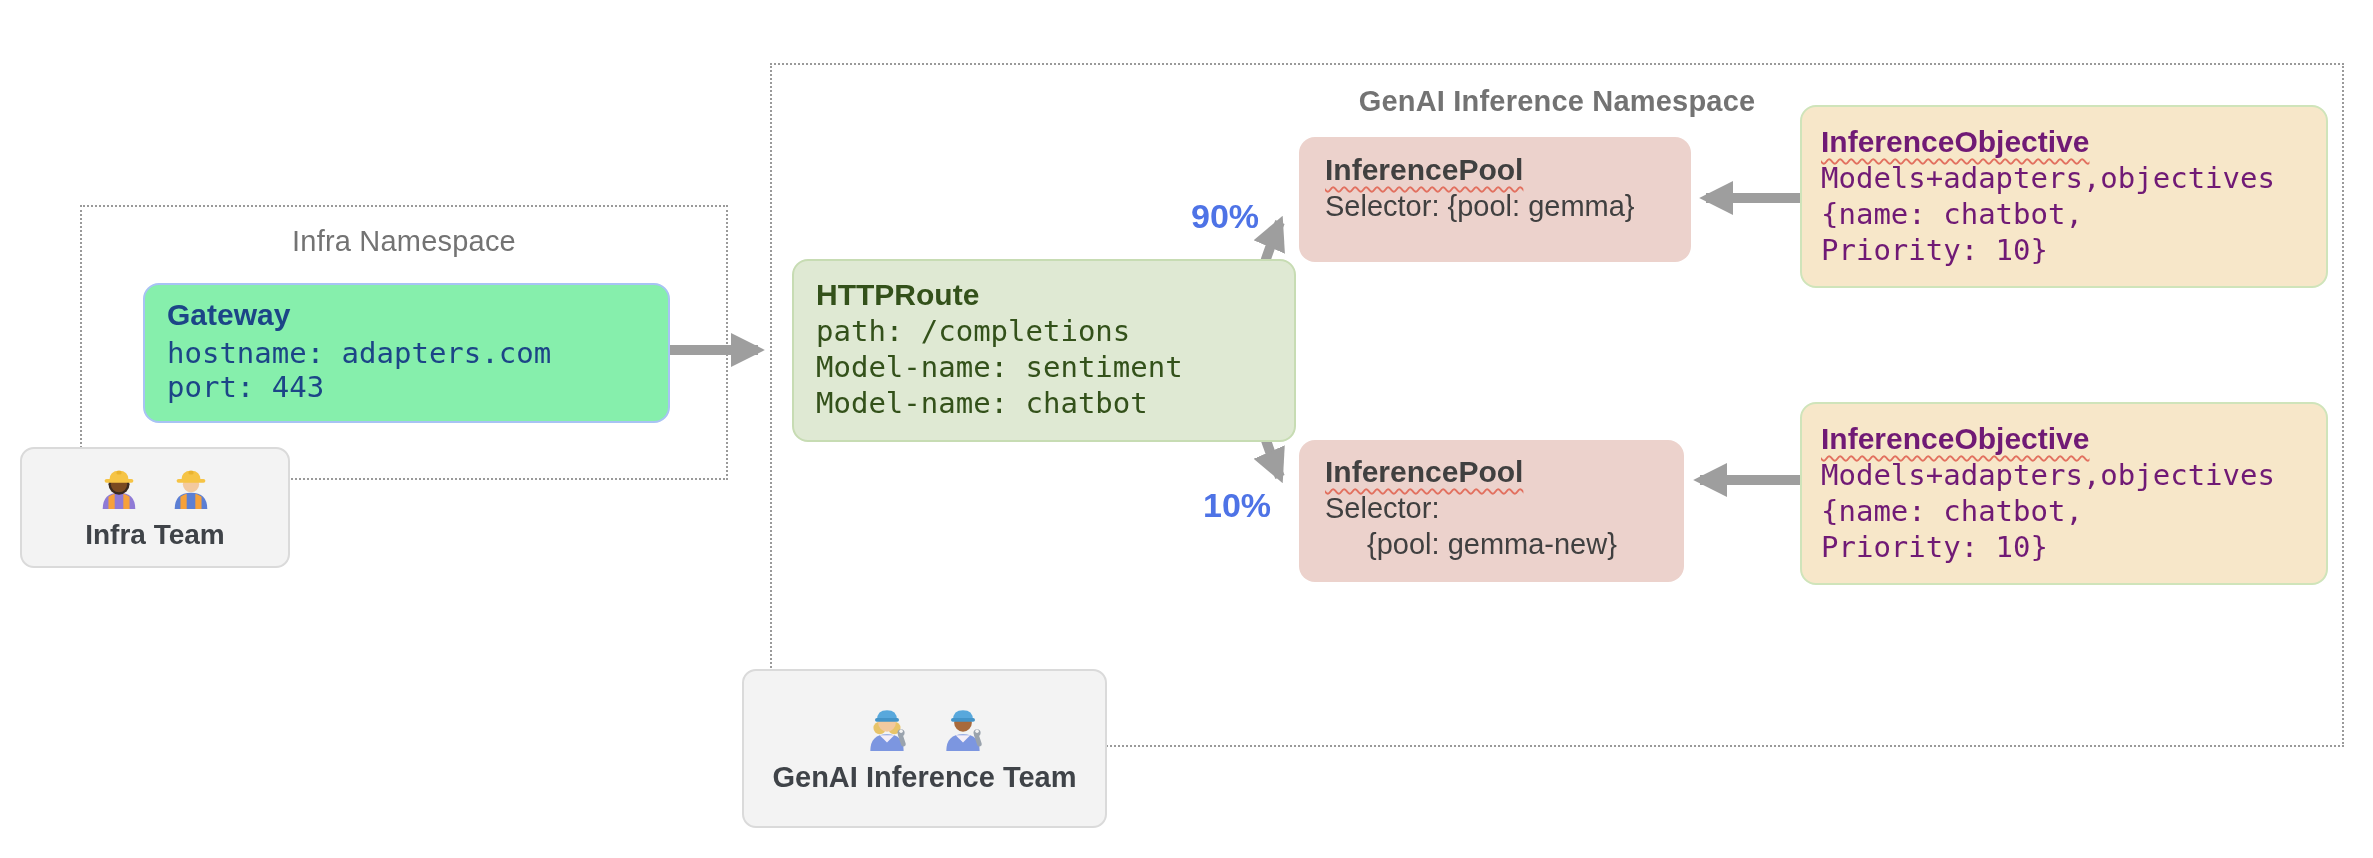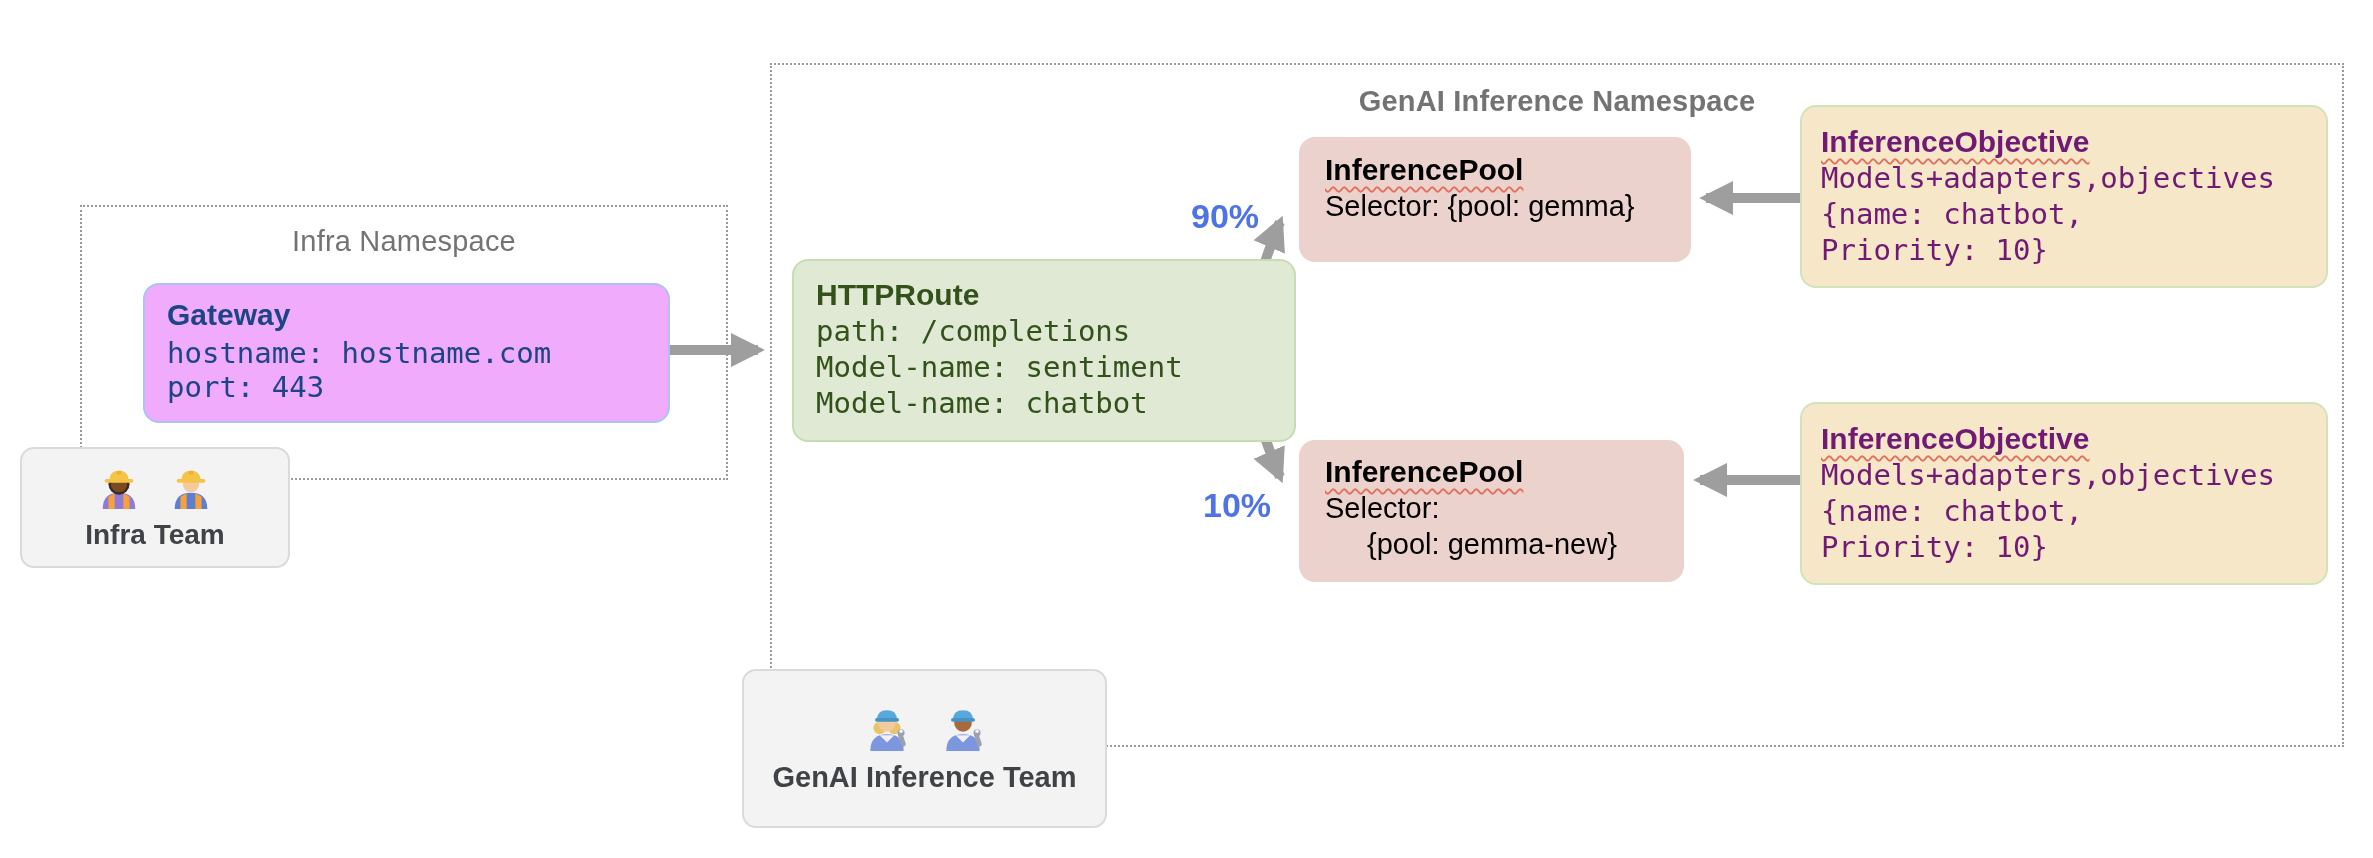--- a/index.html
+++ b/index.html
@@ -8,26 +8,26 @@
 
   .ns{position:absolute;border:2.5px dotted #9a9a9a;box-sizing:border-box;background:transparent;}
   .ns-label{position:absolute;left:0;right:0;text-align:center;font-size:29px;color:#737373;letter-spacing:.2px;}
   .ns-label.bold{font-weight:700;}
 
   .node{position:absolute;box-sizing:border-box;border-radius:16px;padding:16px 22px;}
   .node-title{font-size:30px;font-weight:700;line-height:36px;}
   .mono{font-family:"DejaVu Sans Mono",monospace;font-size:29px;line-height:36px;white-space:pre;}
   .sansline{font-size:29px;line-height:36px;white-space:pre;}
 
-  .gateway{background:#f0abfc;border:2px solid #a8c3f4;color:#1c4587;}
+  .gateway{background:#86efac;border:2px solid #a8c3f4;color:#1c4587;}
   .gateway .node-title{line-height:34px;margin-bottom:4px;}
   .gateway .mono{line-height:34px;}
 
   .httproute{background:#dfe9d3;border:2px solid #c7dcb3;color:#33511a;}
-  .pool{background:#ecd2cc;border:none;color:#000000;}
+  .pool{background:#ecd2cc;border:none;color:#404040;}
   .objective{background:#f7e7c9;border:2.5px solid #cfe4ba;color:#701a75;padding-left:19px;}
 
   .squiggle{text-decoration-line:underline;text-decoration-style:wavy;text-decoration-color:#e2705f;text-decoration-thickness:2px;text-underline-offset:6px;text-decoration-skip-ink:none;}
 
   .team{position:absolute;box-sizing:border-box;background:#f3f3f3;border:2px solid #dadada;border-radius:14px;
         display:flex;flex-direction:column;align-items:center;justify-content:center;gap:8px;}
   .team-label{font-weight:700;color:#3f4348;}
   .team-icons{display:flex;gap:26px;align-items:flex-end;}
 
   .pct{position:absolute;font-weight:700;font-size:34px;color:#4e73e6;}
@@ -61,21 +61,21 @@
 
     <path d="M 1222 352 C 1250 359 1250 408 1280 477" stroke="#9e9e9e" stroke-width="10" fill="none" marker-end="url(#ah)"></path>
 
     <path d="M 1802 198 L 1706 198" stroke="#9e9e9e" stroke-width="10" fill="none" marker-end="url(#ah)"></path>
 
     <path d="M 1802 480 L 1700 480" stroke="#9e9e9e" stroke-width="10" fill="none" marker-end="url(#ah)"></path>
   </svg>
 
   <div class="node gateway" style="left:143px;top:283px;width:527px;height:140px;padding-top:13px;">
     <div class="node-title">Gateway</div>
-    <div class="mono">hostname: hostname.com</div>
+    <div class="mono">hostname: adapters.com</div>
     <div class="mono">port: 443</div>
   </div>
 
   <div class="node httproute" style="left:792px;top:259px;width:504px;height:183px;">
     <div class="node-title">HTTPRoute</div>
     <div class="mono">path: /completions</div>
     <div class="mono">Model-name: sentiment</div>
     <div class="mono">Model-name: chatbot</div>
   </div>
 

